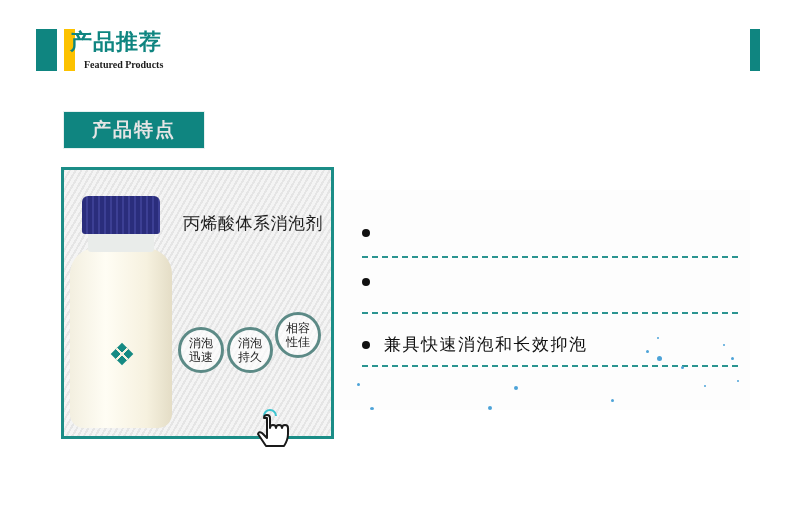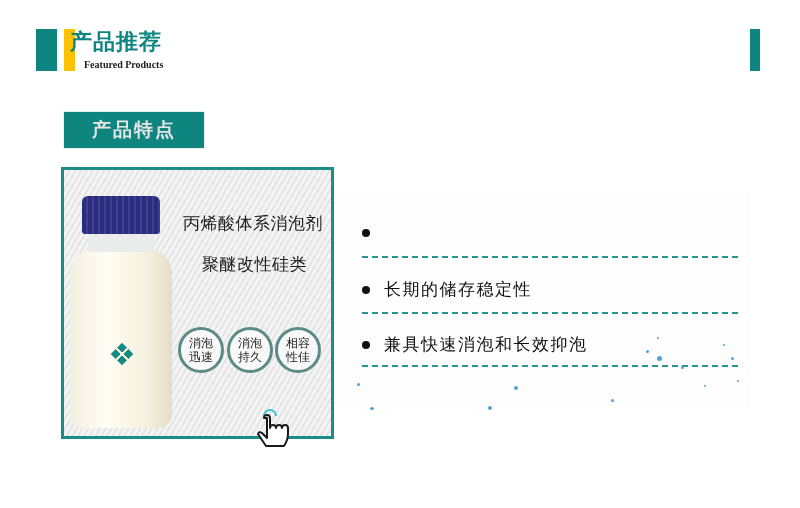--- a/index.html
+++ b/index.html
@@ -53,49 +53,47 @@
 
 <div class="abs panel"></div>
 
 <div class="abs card">
   <div class="abs body"></div>
   <div class="abs neck"></div>
   <div class="abs cap"></div>
   <div class="abs logo"></div>
 
   <div class="abs card-title" style="top:34px;margin-top:8px;">丙烯酸体系消泡剂</div>
-  <div class="abs card-title" style="top:83px; right:24px;">聚醚改性硅类</div>
 
   <div class="abs badge" style="left:114px; top:157px;">
     <span>消泡</span>
     <span>迅速</span>
   </div>
   <div class="abs badge" style="left:163px; top:157px;">
     <span>消泡</span>
     <span>持久</span>
   </div>
-  <div class="abs badge" style="left:211px; top:157px;">
+  <div class="abs badge" style="left:211px; top:142px;">
     <span>相容</span>
     <span>性佳</span>
   </div>
 </div>
 
 <svg class="abs hand" viewBox="0 0 40 46">
   <path d="M9 8 a6 6 0 0 1 12 0" fill="none" stroke="#3cc4d0" stroke-width="2"></path>
   <path d="M12 10 v20 l-5 -5 q-3 -2 -4 1 l8 12 h18 q4 -6 4 -12 v-6 q0 -3 -3 -3 q-3 0 -3 3 q0 -3 -3 -3 q-3 0 -3 3 q0 -3 -3 -3 q-3 0 -3 3 v-10 q0 -3 -3 -3 q-3 0 -3 3 z" fill="#ffffff" stroke="#1a1a1a" stroke-width="2" stroke-linejoin="round"></path>
 </svg>
 
 <div class="abs feature" style="top:229px;">
   <span class="bullet"></span>
 </div>
 <div class="abs dash" style="top:256px;"></div>
 
 <div class="abs feature" style="top:278px;">
   <span class="bullet"></span>
-  <span>长期的储存稳定性</span>
 </div>
 <div class="abs dash" style="top:312px;"></div>
 
 <div class="abs feature" style="top:333px;justify-content:space-between;">
   <span class="bullet"></span>
   <span>兼具快速消泡和长效抑泡</span>
 </div>
 <div class="abs dash" style="top:365px;"></div>
 
 <div class="abs drop" style="left:657px; top:356px; width:5px; height:5px;"></div>

